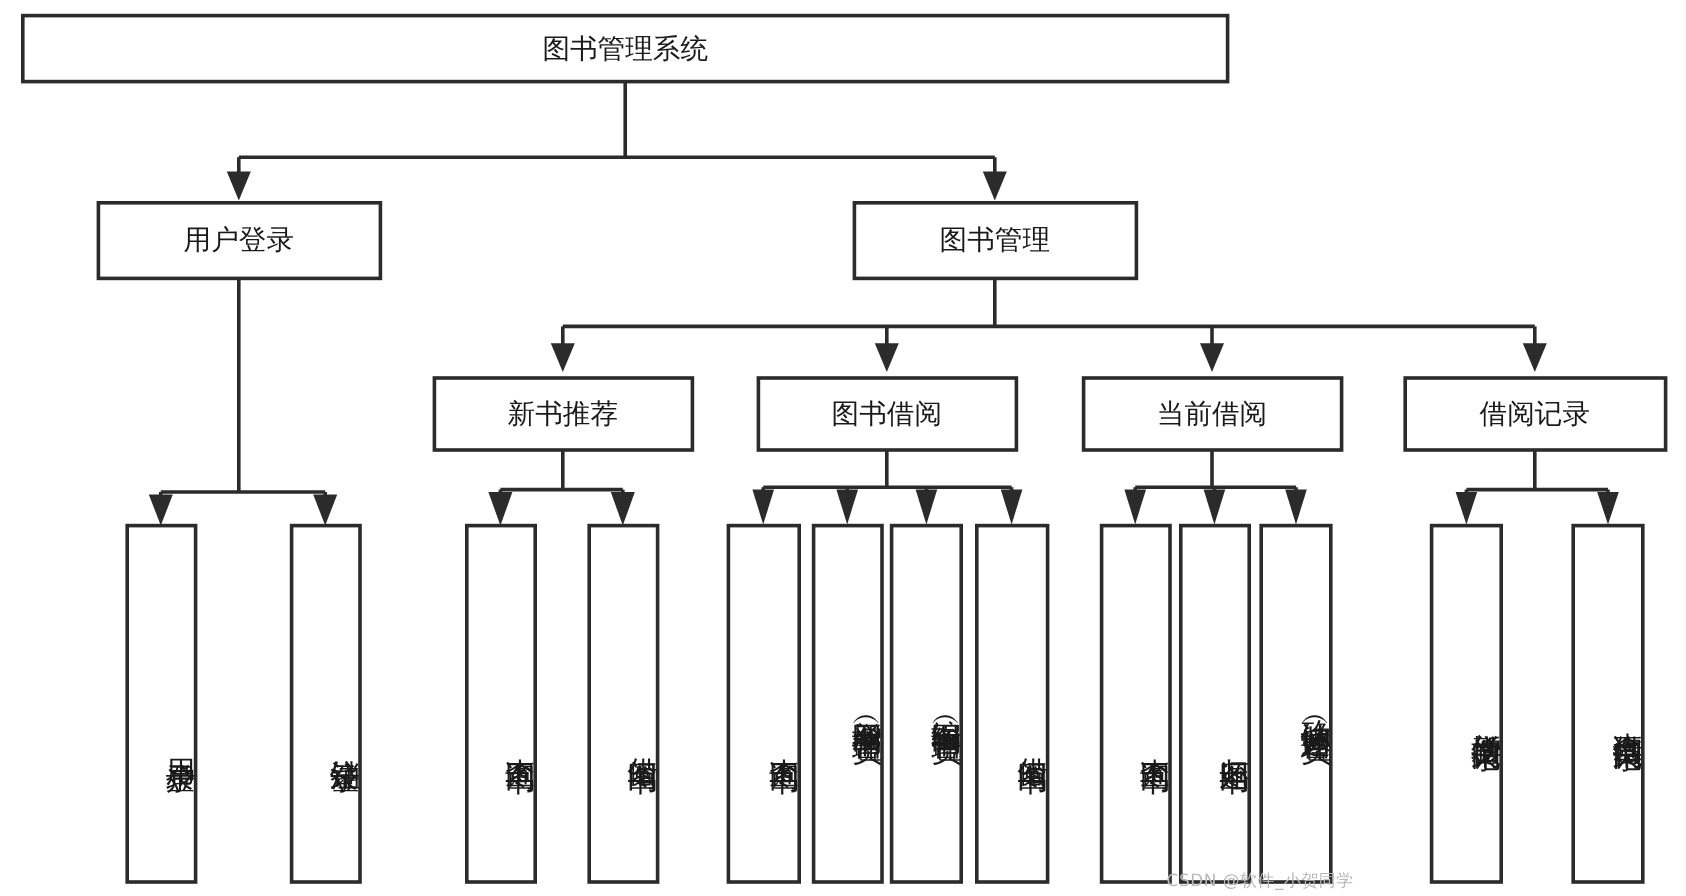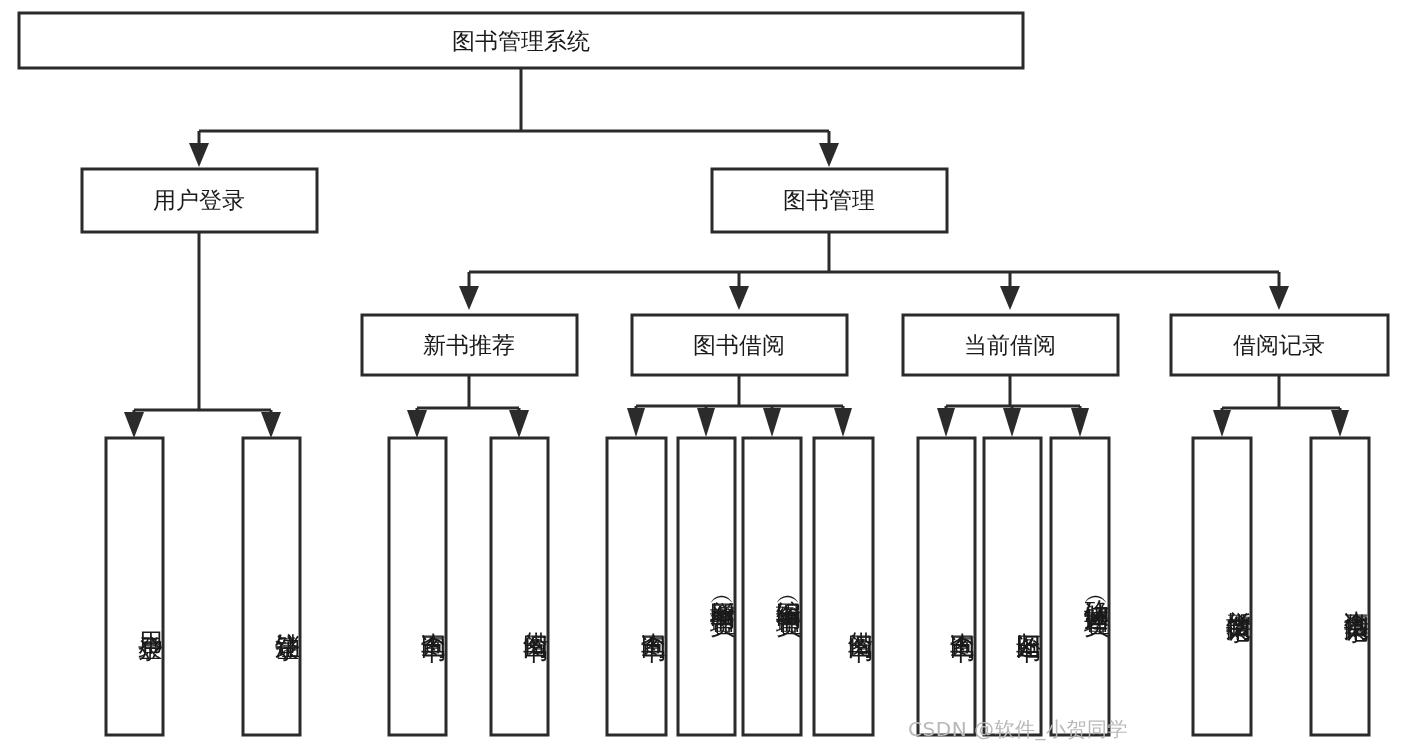--- a/index.html
+++ b/index.html
@@ -58,21 +58,21 @@
     color: #1a1a1a;
     line-height: 1;
     font-family: "DejaVu Sans", "Liberation Sans", sans-serif;
     pointer-events: none;
     white-space: nowrap;
   }
   .watermark {
     position: absolute;
     right: 8px;
     bottom: 4px;
-    font-size: 20px;
+    font-size: 14px;
     color: #b8b8b8;
     font-family: "DejaVu Sans", "Liberation Sans", sans-serif;
     letter-spacing: 0.5px;
     white-space: nowrap;
   }
 </style>
 </head>
 <body>
 
 <div id="diagram-root">

